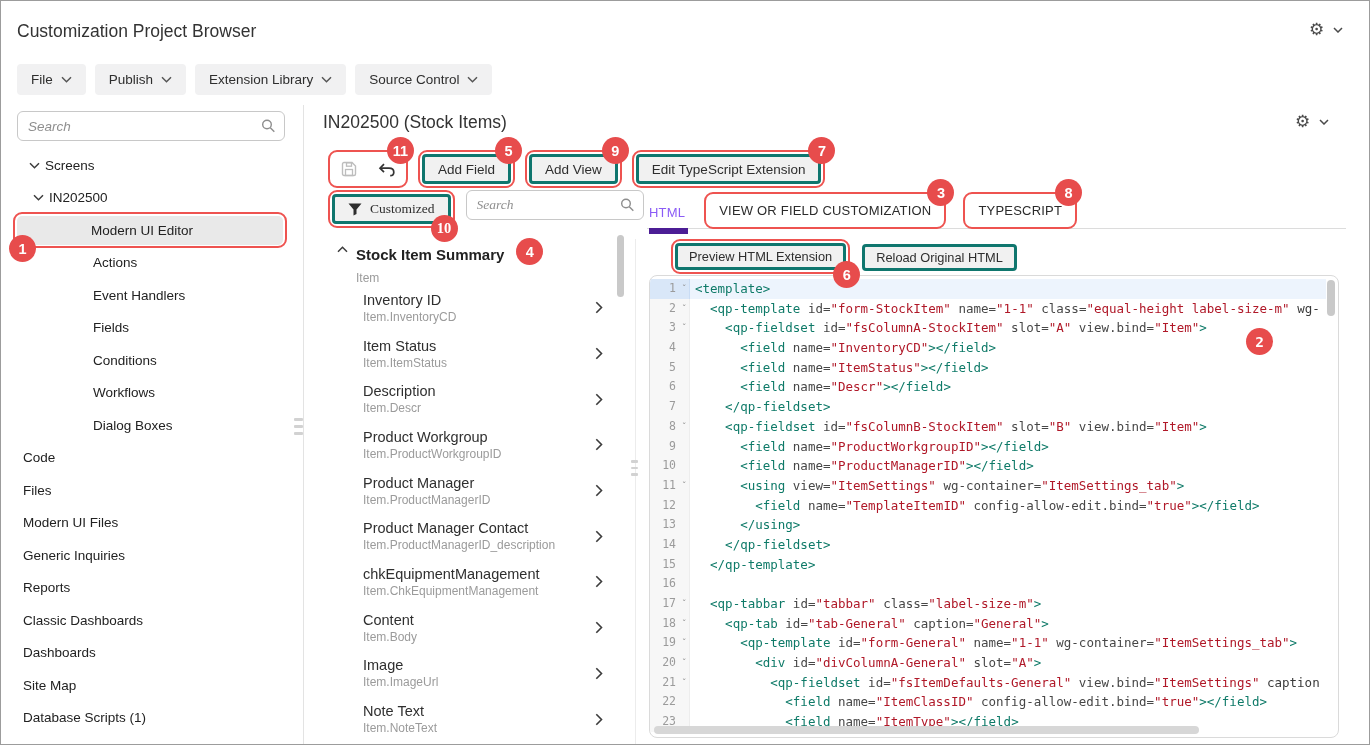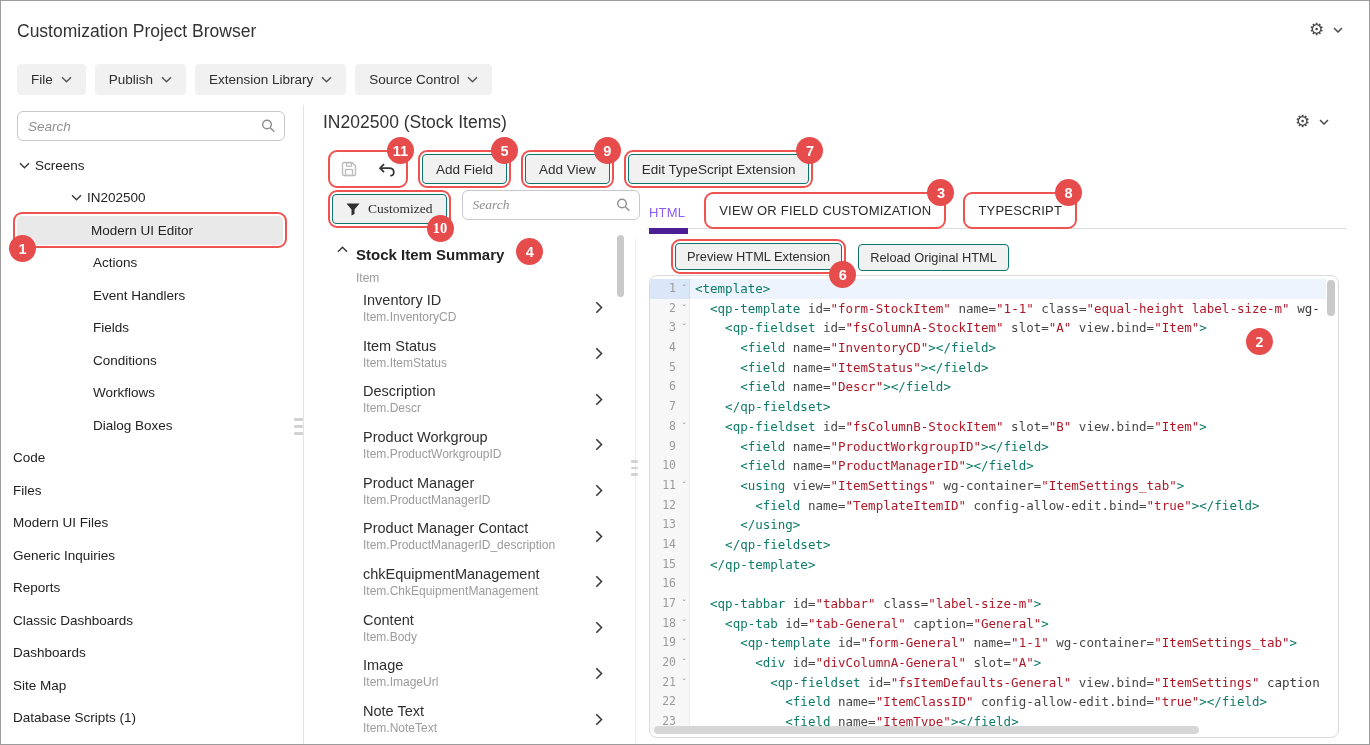--- a/index.html
+++ b/index.html
@@ -26,35 +26,35 @@
   .side-search { position:absolute; left:16px; top:6px; width:268px; height:30px; }
   .search-box { position:relative; }
   .search-box input { width:100%; height:100%; border:1px solid #c8c8c8; border-radius:6px;
                       padding:0 30px 0 10px; font-size:13.5px; font-family:inherit; color:#333; }
   .search-box input::placeholder { font-style:italic; color:#8f8f8f; }
   .search-box svg { position:absolute; right:9px; top:50%; transform:translateY(-50%); }
   .tree { position:absolute; left:0; top:44px; right:0; }
   .side-item { height:32.5px; display:flex; align-items:center; font-size:13.5px;
                color:#222; cursor:pointer; }
   .side-item .caret { width:22px; display:inline-flex; justify-content:center; }
-  .lv0 { padding-left:12px; } .lv1 { padding-left:36px;margin-left:28px; } .lv2 { padding-left:92px; }
+  .lv0 { padding-left:22px; } .lv1 { padding-left:26px; } .lv2 { padding-left:92px; }
   .sel-co { margin-left:12px; width:274px; height:36px; align-items:center; }
   .sel-row { background:#e9e9e9; border-radius:5px; height:29px; width:100%;
              display:flex; align-items:center; padding-left:74px; }
   .v-divider { position:absolute; background:#e3e3e3; width:1px; }
   .div-sidebar { left:302px; top:104px; height:641px; }
   .div-fields { left:634px; top:238px; height:507px; background:#ececec; }
   .grip { position:absolute; display:flex; flex-direction:column; gap:4px; }
   .grip span { width:9px; height:3px; background:#d2d2d2; border-radius:1px; }
   .grip1 { left:293px; top:417px; }
   .grip2 { left:630px; top:459px; } .grip2 span { width:7px; height:2.5px; }
 
   
   .main-title { position:absolute; left:322px; top:111px; font-size:17.5px; color:#333; }
-  .btn { background:#f1f1f1; border:1px solid #0f766e; border-radius:4px; height:30px;
+  .btn { background:#f1f1f1; border:3px solid #0f766e; border-radius:4px; height:30px;
          padding:0 13px; font-size:13.5px; color:#2e2e2e; display:inline-flex;
          align-items:center; gap:8px; font-family:inherit; cursor:pointer; white-space:nowrap; }
   .toolbar { position:absolute; left:327px; top:149px; display:flex; gap:10px; align-items:flex-start; }
   .iconbar { height:30px; width:72px; display:flex; align-items:center; justify-content:center; gap:20px; }
   .row2 { position:absolute; left:327px; top:189px; display:flex; gap:11px; align-items:flex-start;font-family:Liberation Serif, serif; }
   .search2 { width:178px; height:30px; }
 
   
   .co { border:2.5px solid #ee5350; border-radius:9px; position:relative;
         display:inline-flex; padding:2px; }

